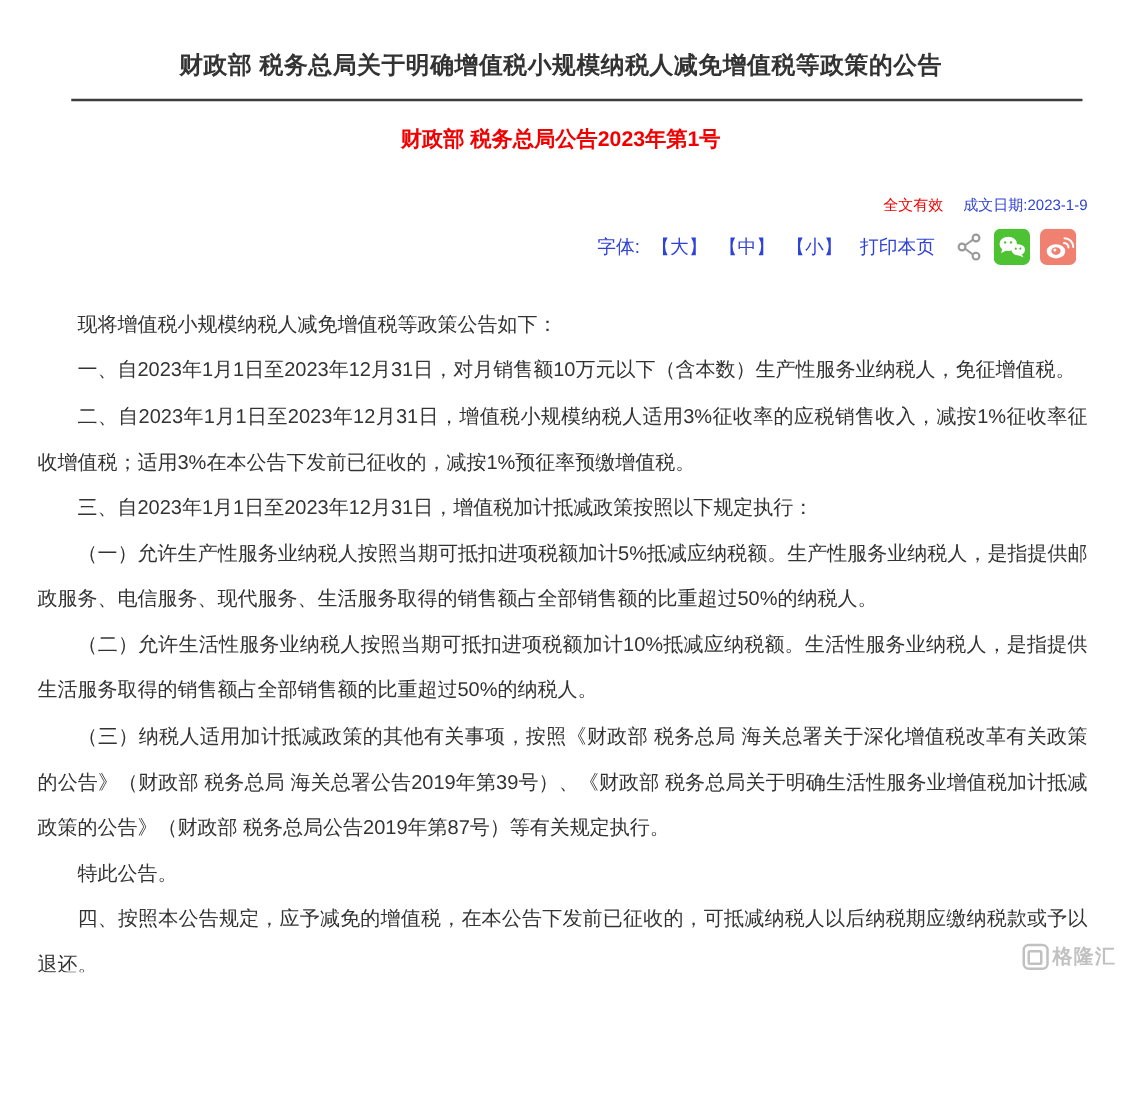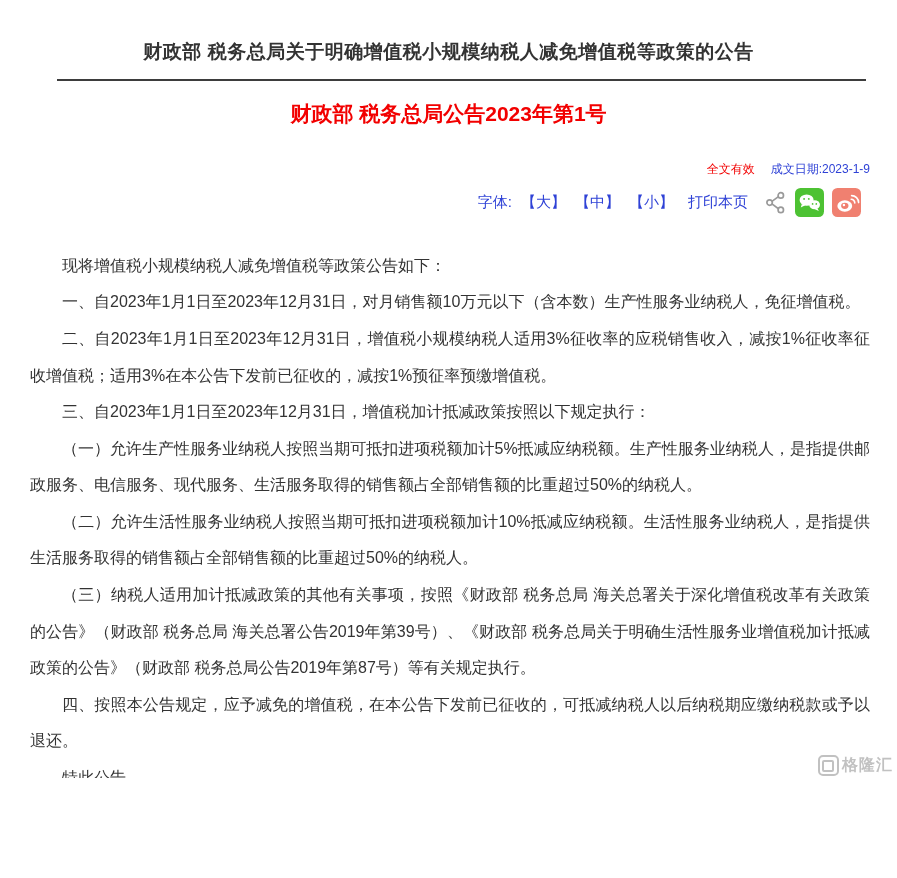--- a/index.html
+++ b/index.html
@@ -9,21 +9,21 @@
 
   .doc-title {
     text-align: center; padding-top: 26px; font-size: 19px; font-weight: bold;
     color: #333333; letter-spacing: 0.5px;
   }
   .title-rule {
     border: none; border-top: 2px solid #3d3d3d;
     margin: 14px 31px 0 57px;
   }
   .doc-number {
-    text-align: center; margin-top: 19px; font-size: 21px; font-weight: bold;
+    text-align: center; margin-top: 19px; font-size: 17px; font-weight: bold;
     color: #f20000;
   }
 
   .meta-row {
     margin: 33px 27px 0 0; text-align: right; font-size: 12px;
   }
   .status-badge { color: #f20000; margin-right: 16px; }
   .meta-date { color: #2f42d6; }
 
   .toolbar-row {
@@ -124,22 +124,22 @@
   </div>
 
   <div class="body-text">
     <p>现将增值税小规模纳税人减免增值税等政策公告如下：</p>
     <p>一、自2023年1月1日至2023年12月31日，对月销售额10万元以下（含本数）生产性服务业纳税人，免征增值税。</p>
     <p>二、自2023年1月1日至2023年12月31日，增值税小规模纳税人适用3%征收率的应税销售收入，减按1%征收率征收增值税；适用3%在本公告下发前已征收的，减按1%预征率预缴增值税。</p>
     <p>三、自2023年1月1日至2023年12月31日，增值税加计抵减政策按照以下规定执行：</p>
     <p>（一）允许生产性服务业纳税人按照当期可抵扣进项税额加计5%抵减应纳税额。生产性服务业纳税人，是指提供邮政服务、电信服务、现代服务、生活服务取得的销售额占全部销售额的比重超过50%的纳税人。</p>
     <p>（二）允许生活性服务业纳税人按照当期可抵扣进项税额加计10%抵减应纳税额。生活性服务业纳税人，是指提供生活服务取得的销售额占全部销售额的比重超过50%的纳税人。</p>
     <p>（三）纳税人适用加计抵减政策的其他有关事项，按照《财政部 税务总局 海关总署关于深化增值税改革有关政策的公告》（财政部 税务总局 海关总署公告2019年第39号）、《财政部 税务总局关于明确生活性服务业增值税加计抵减政策的公告》（财政部 税务总局公告2019年第87号）等有关规定执行。</p>
+    <p>特此公告。</p>
     <p>四、按照本公告规定，应予减免的增值税，在本公告下发前已征收的，可抵减纳税人以后纳税期应缴纳税款或予以退还。</p>
-    <p>特此公告。</p>
   </div>
 
   <div class="signature-block">
     <div>财政部　税务总局</div>
     <div>2023年1月9日</div>
   </div>
 
   <div class="watermark">
     <span class="watermark-logo"></span>
     <span>格隆汇</span>

